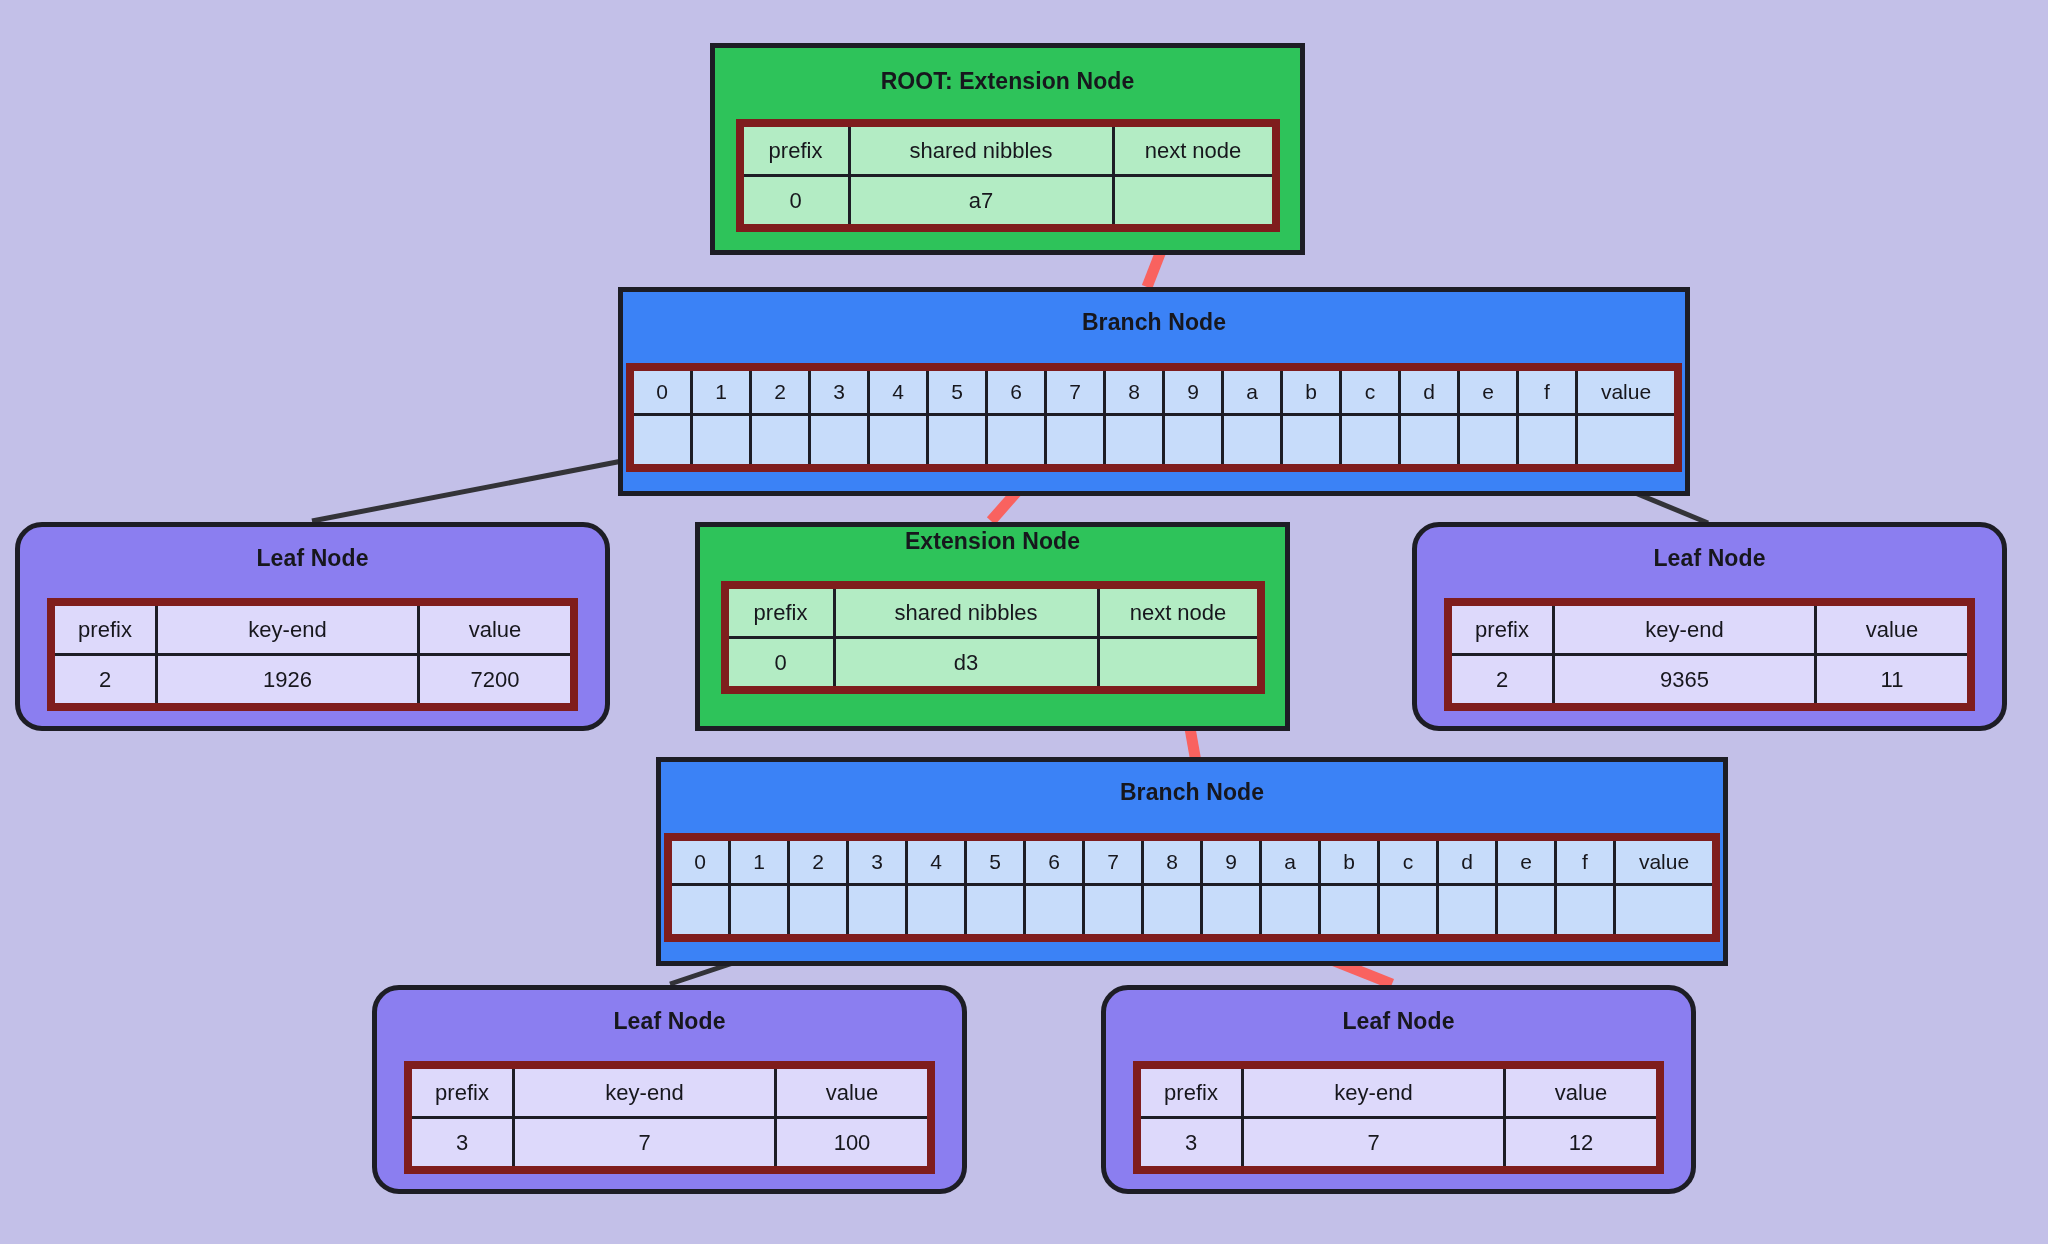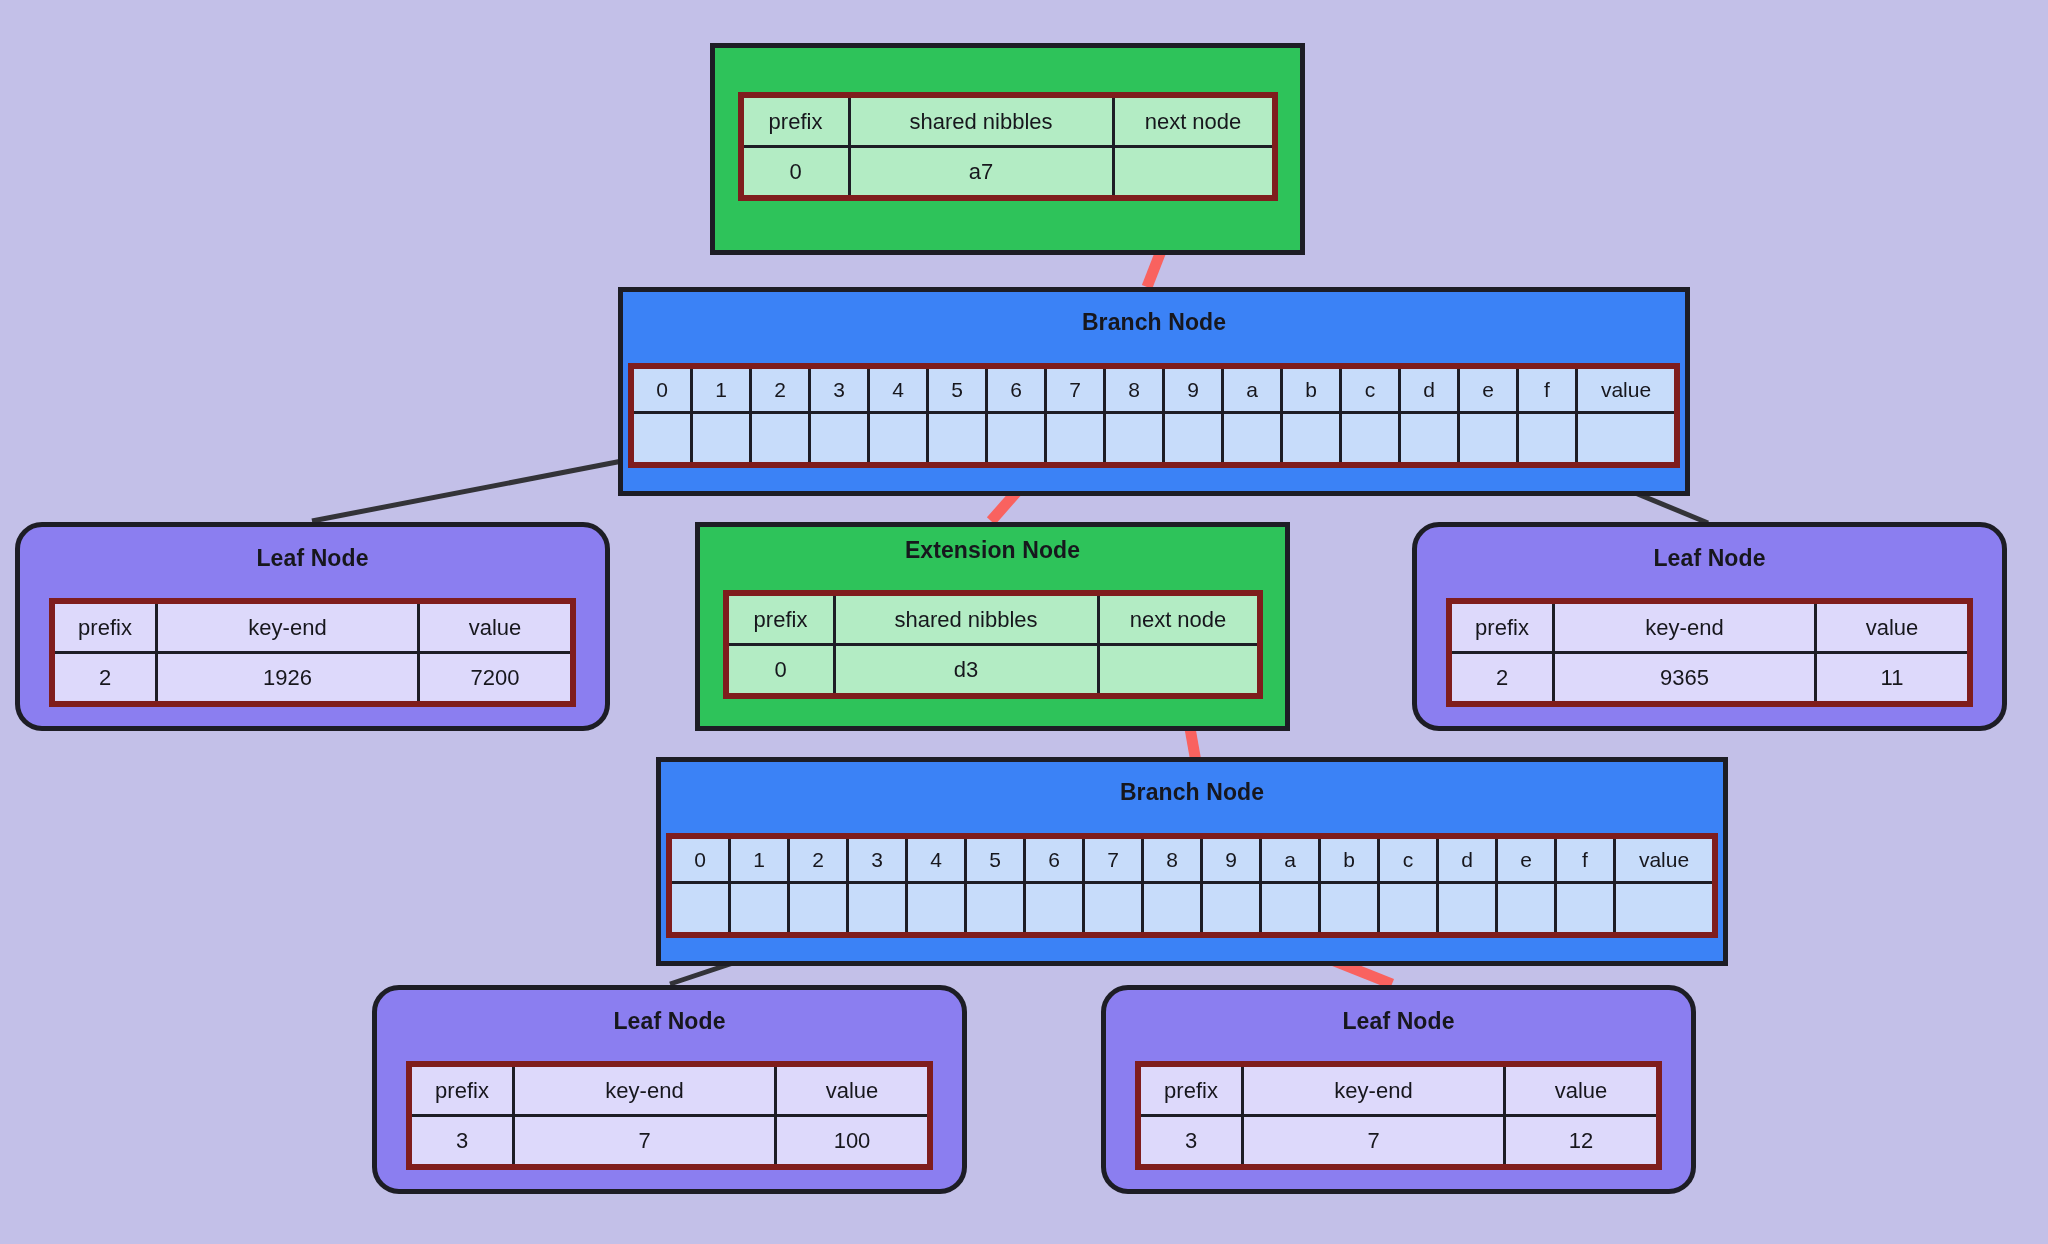--- a/index.html
+++ b/index.html
@@ -46,21 +46,21 @@
     font-size: 23px;
     color: #17171d;
     letter-spacing: .1px;
     text-align: center;
     width: 100%;
   }
 
   
   table.tbl {
     border-collapse: collapse;
-    border: 6px solid #7f1d1d;
+    border: 8px solid #7f1d1d;
     table-layout: fixed;
   }
   table.tbl td {
     border: 3px solid #1d1d25;
     text-align: center;
     font-size: 22px;
     color: #17171d;
     height: 47px;
     padding: 0;
     font-weight: normal;
@@ -101,20 +101,21 @@
     <line x1="1512" y1="442" x2="1708" y2="523" stroke="#333338" stroke-width="5"></line>
 
     <line x1="1180" y1="672" x2="1196" y2="762" stroke="#f9625f" stroke-width="11"></line>
 
     <line x1="885" y1="912" x2="670" y2="984" stroke="#333338" stroke-width="5"></line>
 
     <line x1="1219" y1="915" x2="1392" y2="984" stroke="#f9625f" stroke-width="11"></line>
   </svg>
 
   <div class="node ext" style="left:710px; top:43px; width:595px; height:212px; padding-top:20px;">
+    <div class="node-title">ROOT: Extension Node</div>
     <table class="tbl" style="margin-top:24px;">
       <tbody>
           <tr>
         <td class="c-prefix">prefix</td>
         <td class="c-nib">shared nibbles</td>
         <td class="c-next">next node</td>
       </tr>
       <tr>
         <td class="c-prefix">0</td>
         <td class="c-nib">a7</td>
@@ -181,21 +182,21 @@
       </tr>
       <tr>
         <td class="c-prefix">2</td>
         <td class="c-key">1926</td>
         <td class="c-value">7200</td>
       </tr>
     </tbody>
       </table>
   </div>
 
-  <div class="node ext" style="left:695px; top:522px; width:595px; height:209px; padding-top:10px;">
+  <div class="node ext" style="left:695px; top:522px; width:595px; height:209px; padding-top:1px;">
     <div class="node-title">Extension Node</div>
     <table class="tbl" style="margin-top:26px;">
       <tbody>
           <tr>
         <td class="c-prefix">prefix</td>
         <td class="c-nib">shared nibbles</td>
         <td class="c-next">next node</td>
       </tr>
       <tr>
         <td class="c-prefix">0</td>

